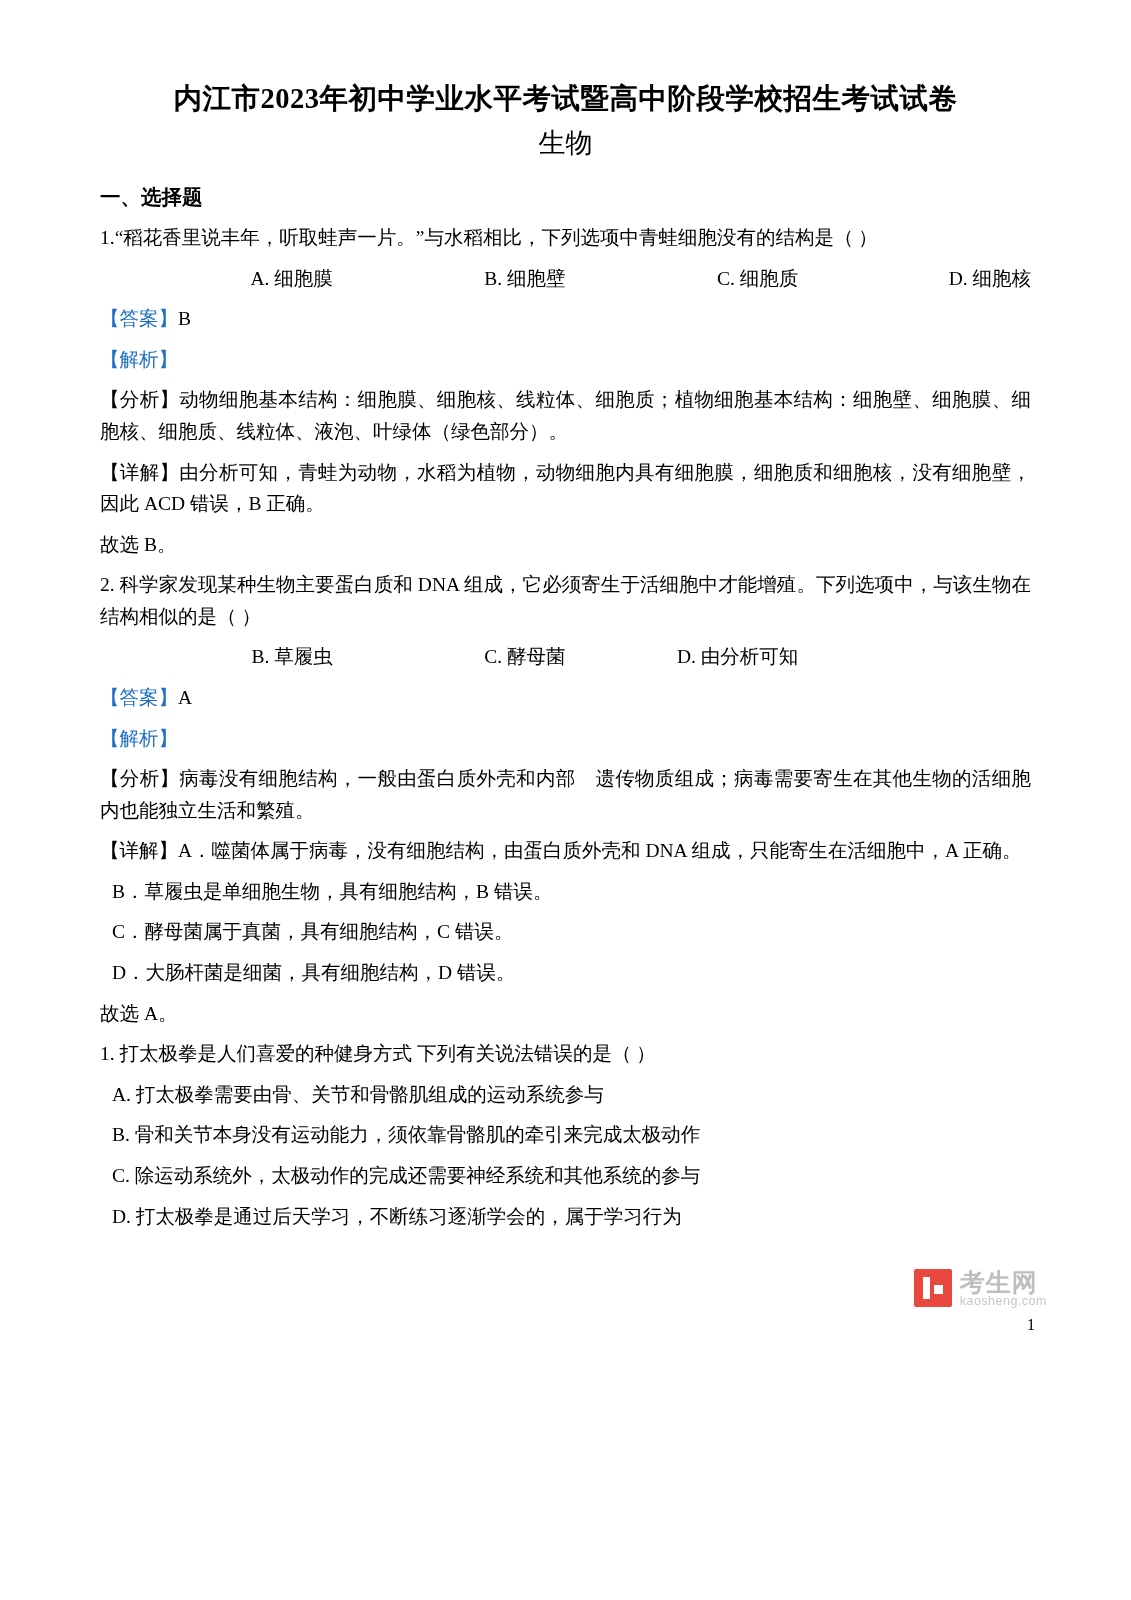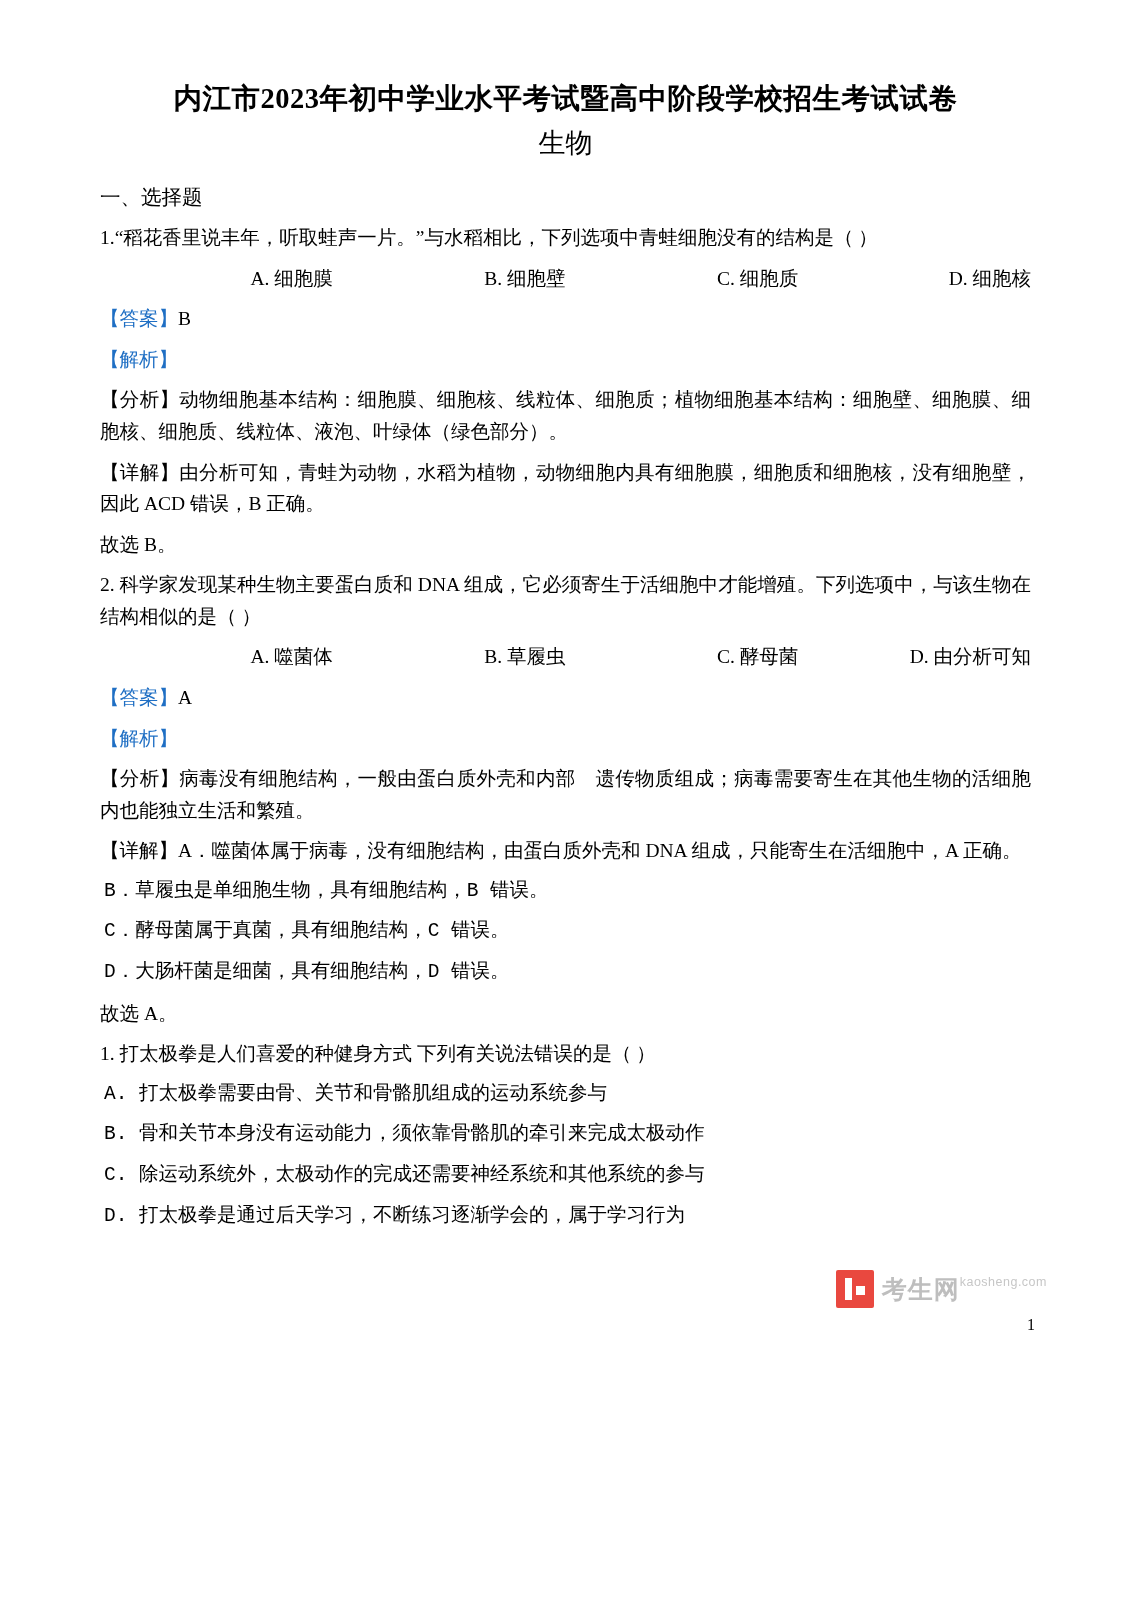--- a/index.html
+++ b/index.html
@@ -32,21 +32,21 @@
   }
   .doc-subtitle {
     text-align: center;
     font-size: 27px;
     font-weight: normal;
     line-height: 1.5;
     margin: 0 0 18px 0;
   }
   .section-heading {
     font-size: 20.5px;
-    font-weight: normal;
+    font-weight: bold;
     margin: 6px 0 8px 0;
     line-height: 1.6;
   }
   .q-stem {
     font-size: 19.5px;
     line-height: 1.62;
     margin: 0 0 9px 0;
     text-align: justify;
   }
   .options-row {
@@ -65,23 +65,22 @@
     font-size: 19.5px;
     line-height: 1.62;
     margin: 0 0 9px 0;
   }
   .tag {
     color: #1f6fc4;
   }
   .opt-line {
     font-size: 19.5px;
     line-height: 1.62;
-    margin: 0 0 9px 4px;
+    margin: 0 0 9px 12px;
     padding-left: 0;
-    font-family: Liberation Mono, monospace;
   }
   .para {
     font-size: 19.5px;
     line-height: 1.62;
     margin: 0 0 9px 0;
     text-align: justify;
   }
   .page-number {
     position: absolute;
     right: 96px;
@@ -118,21 +117,21 @@
     content: "";
     position: absolute;
     left: 20px;
     top: 16px;
     width: 9px;
     height: 9px;
     background: #ffffff;
   }
   .wm-texts {
     display: flex;
-    flex-direction: row;
+    flex-direction: column;
     line-height: 1.05;
     justify-content: flex-end;
   }
   .wm-cn {
     font-family: "Liberation Sans", sans-serif;
     font-size: 25px;
     font-weight: bold;
     color: #b9b9b9;
     letter-spacing: 1px;
   }
@@ -165,21 +164,20 @@
   </div>
   <div class="tag-line">
     <span class="tag">【解析】</span>
   </div>
   <div class="para">【分析】动物细胞基本结构：细胞膜、细胞核、线粒体、细胞质；植物细胞基本结构：细胞壁、细胞膜、细胞核、细胞质、线粒体、液泡、叶绿体（绿色部分）。</div>
   <div class="para">【详解】由分析可知，青蛙为动物，水稻为植物，动物细胞内具有细胞膜，细胞质和细胞核，没有细胞壁，因此 ACD 错误，B 正确。</div>
   <div class="para">故选 B。</div>
 
   <div class="q-stem">2. 科学家发现某种生物主要蛋白质和 DNA 组成，它必须寄生于活细胞中才能增殖。下列选项中，与该生物在结构相似的是（      ）</div>
   <div class="options-row">
-    <span class="opt first">A. 噬菌体</span>
     <span class="opt">B. 草履虫</span>
     <span class="opt">C. 酵母菌</span>
     <span class="opt">D. 由分析可知</span>
   </div>
   <div class="tag-line">
     <span class="tag">【答案】</span><span>A</span>
   </div>
   <div class="tag-line">
     <span class="tag">【解析】</span>
   </div>

